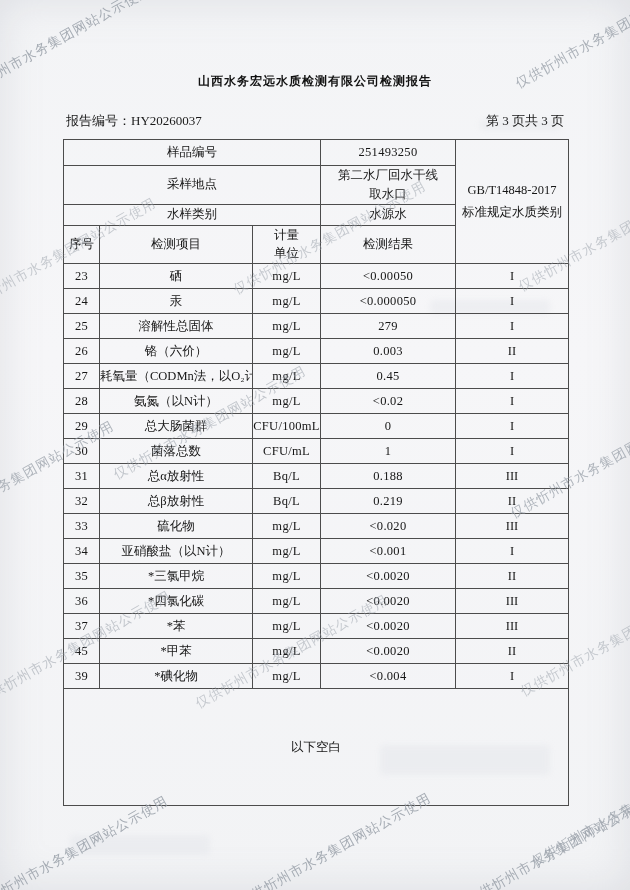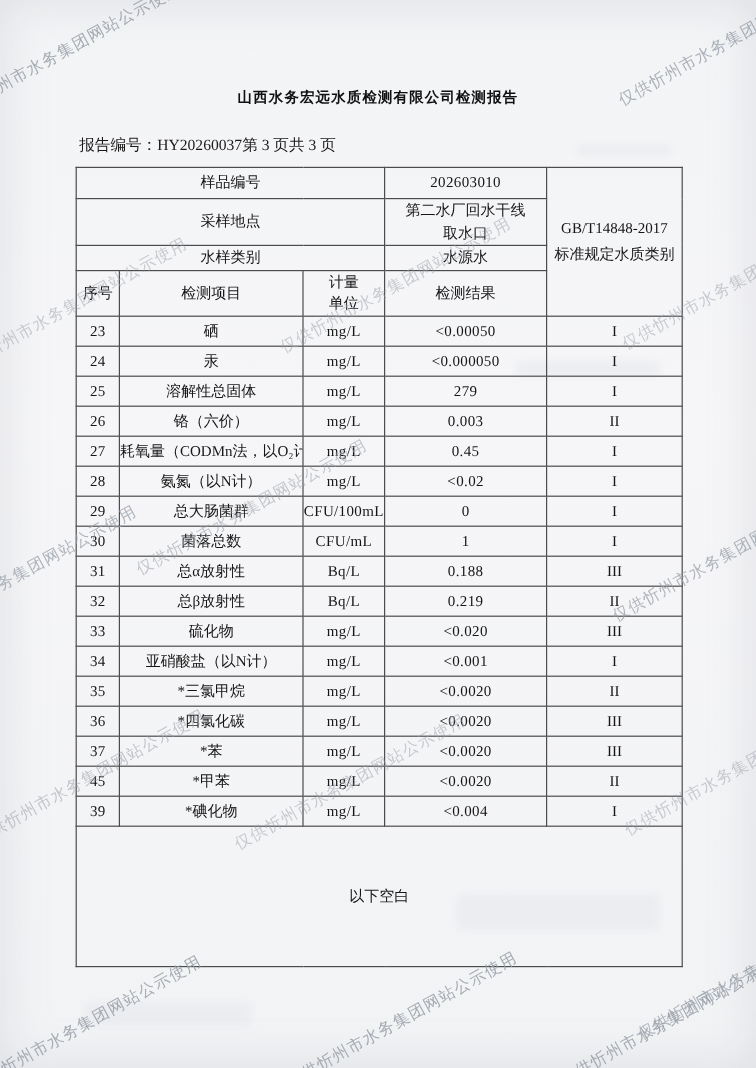--- a/index.html
+++ b/index.html
@@ -19,21 +19,21 @@
     transform:translate(-50%,-50%) rotate(-29deg);
     font-family:"Liberation Sans","DejaVu Sans",sans-serif;
   }
   
   .title{
     position:absolute;top:73px;left:0;width:630px;text-align:center;
     font-size:12px;font-weight:bold;letter-spacing:1px;color:#111;margin:0;z-index:2;
   }
   .meta{
     position:absolute;top:112px;left:66px;width:498px;display:flex;
-    font-size:13px;z-index:2;
+    justify-content:space-between;font-size:13px;z-index:2;
   }
   
   table.report{
     position:absolute;top:139px;left:63px;width:505px;z-index:2;
     border-collapse:collapse;table-layout:fixed;padding-left:28px;
   }
   table.report td{
     border:1px solid #4c4c4c;padding:0;font-size:12.5px;
     text-align:center;vertical-align:middle;color:#161616;
     overflow:hidden;
@@ -94,21 +94,21 @@
     <colgroup>
       <col style="width:36px">
         <col style="width:153px">
         <col style="width:68px">
         <col style="width:135px">
         <col style="width:113px">
     </colgroup>
     <tbody>
       <tr class="r-info1">
         <td colspan="3">样品编号</td>
-        <td class="c-num">202603010</td>
+        <td class="c-num">251493250</td>
         <td rowspan="4" class="std pre">GB/T14848-2017
 标准规定水质类别</td>
       </tr>
       <tr class="r-info2">
         <td colspan="3">采样地点</td>
         <td class="pre">第二水厂回水干线
 取水口</td>
       </tr>
       <tr class="r-info3">
         <td colspan="3">水样类别</td>

